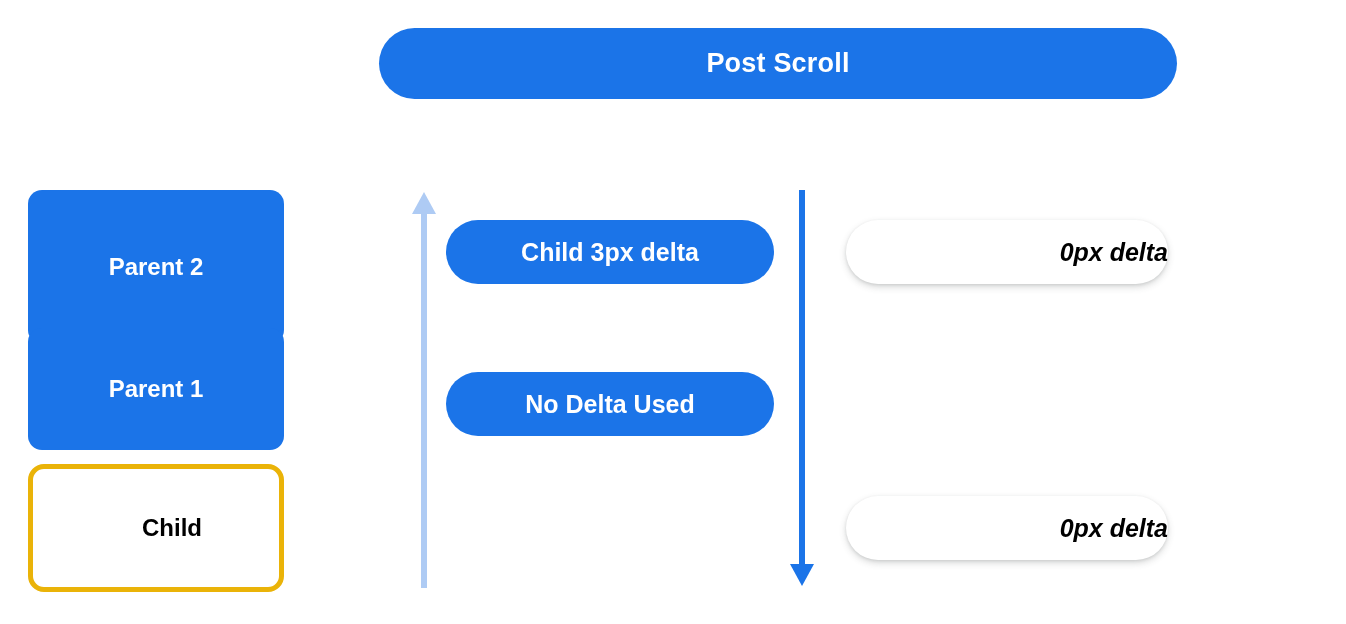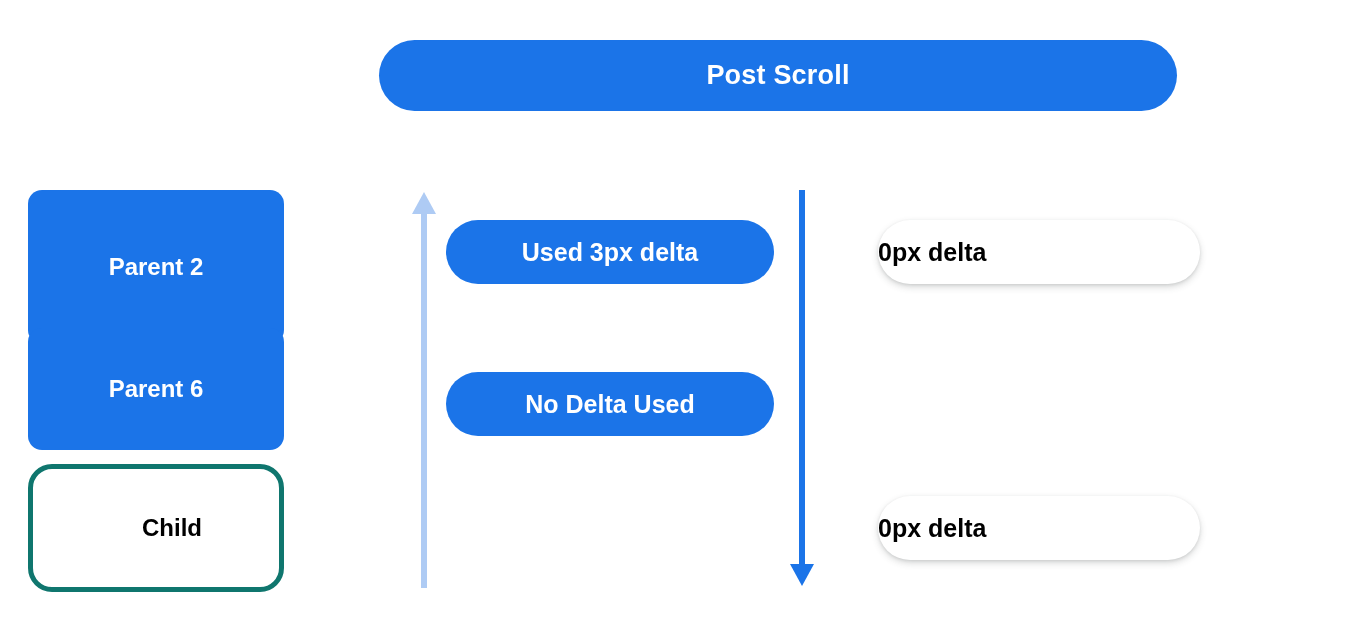--- a/index.html
+++ b/index.html
@@ -17,21 +17,21 @@
     width: 1346px;
     height: 624px;
     background: #ffffff;
     overflow: hidden;
   }
 
   
   .header-pill {
     position: absolute;
     left: 379px;
-    top: 40px;
+    top: 28px;
     width: 798px;
     height: 71px;
     background: #1b74e8;
     border-radius: 36px;
     display: flex;
     align-items: center;
     justify-content: center;
   }
   .header-pill .label {
     color: #ffffff;
@@ -55,22 +55,22 @@
     font-weight: bold;
   }
   .stack-box.filled {
     background: #1b74e8;
     border-radius: 14px;
   }
   .stack-box.filled .label { color: #ffffff; }
 
   .stack-box.outlined {
     background: #ffffff;
-    border: 5px solid #0f766e;
-    border-radius: 24px;
+    border: 5px solid #eab308;
+    border-radius: 16px;
     padding-left: 32px;
   }
   .stack-box.outlined .label { color: #000000; }
 
   #box-parent2 { top: 190px;  height: 154px; }
   #box-parent1 { top: 328px;  height: 122px; }
   #box-child   { top: 464px;  height: 128px; }
 
   
   .arrow { position: absolute; }
@@ -93,29 +93,30 @@
     color: #ffffff;
     font-size: 25px;
     font-weight: bold;
   }
   #pill-used-delta { top: 220px; }
   #pill-no-delta   { top: 372px; }
 
   
   .right-pill {
     position: absolute;
-    left: 878px;
+    left: 846px;
     width: 322px;
     height: 64px;
     background: #ffffff;
     border-radius: 32px;
     box-shadow: 0 3px 7px rgba(60,64,67,0.20), 0 1px 3px rgba(60,64,67,0.12);
     display: flex;
     align-items: center;
-    justify-content: flex-start;
+    justify-content: flex-end;
+    font-style: italic;
   }
   .right-pill .label {
     color: #000000;
     font-size: 25px;
     font-weight: bold;
   }
   #pill-delta-top    { top: 220px; }
   #pill-delta-bottom { top: 496px; }
 </style>
 </head>
@@ -125,39 +126,39 @@
 
   <div class="header-pill">
     <span class="label">Post Scroll</span>
   </div>
 
   <div class="stack-box filled" id="box-parent2">
     <span class="label">Parent 2</span>
   </div>
 
   <div class="stack-box filled" id="box-parent1">
-    <span class="label">Parent 6</span>
+    <span class="label">Parent 1</span>
   </div>
 
   <div class="stack-box outlined" id="box-child">
     <span class="label">Child</span>
   </div>
 
   <svg class="arrow" id="arrow-up" viewBox="0 0 34 398">
     <polygon points="17,2 29,24 5,24" fill="#aecbf4"></polygon>
     <rect x="14" y="22" width="6" height="376" fill="#aecbf4"></rect>
   </svg>
 
   <svg class="arrow" id="arrow-down" viewBox="0 0 34 398">
     <rect x="14" y="0" width="6" height="376" fill="#1b74e8"></rect>
     <polygon points="17,396 29,374 5,374" fill="#1b74e8"></polygon>
   </svg>
 
   <div class="mid-pill" id="pill-used-delta">
-    <span class="label">Used 3px delta</span>
+    <span class="label">Child 3px delta</span>
   </div>
 
   <div class="mid-pill" id="pill-no-delta">
     <span class="label">No Delta Used</span>
   </div>
 
   <div class="right-pill" id="pill-delta-top">
     <span class="label">0px delta</span>
   </div>
 

